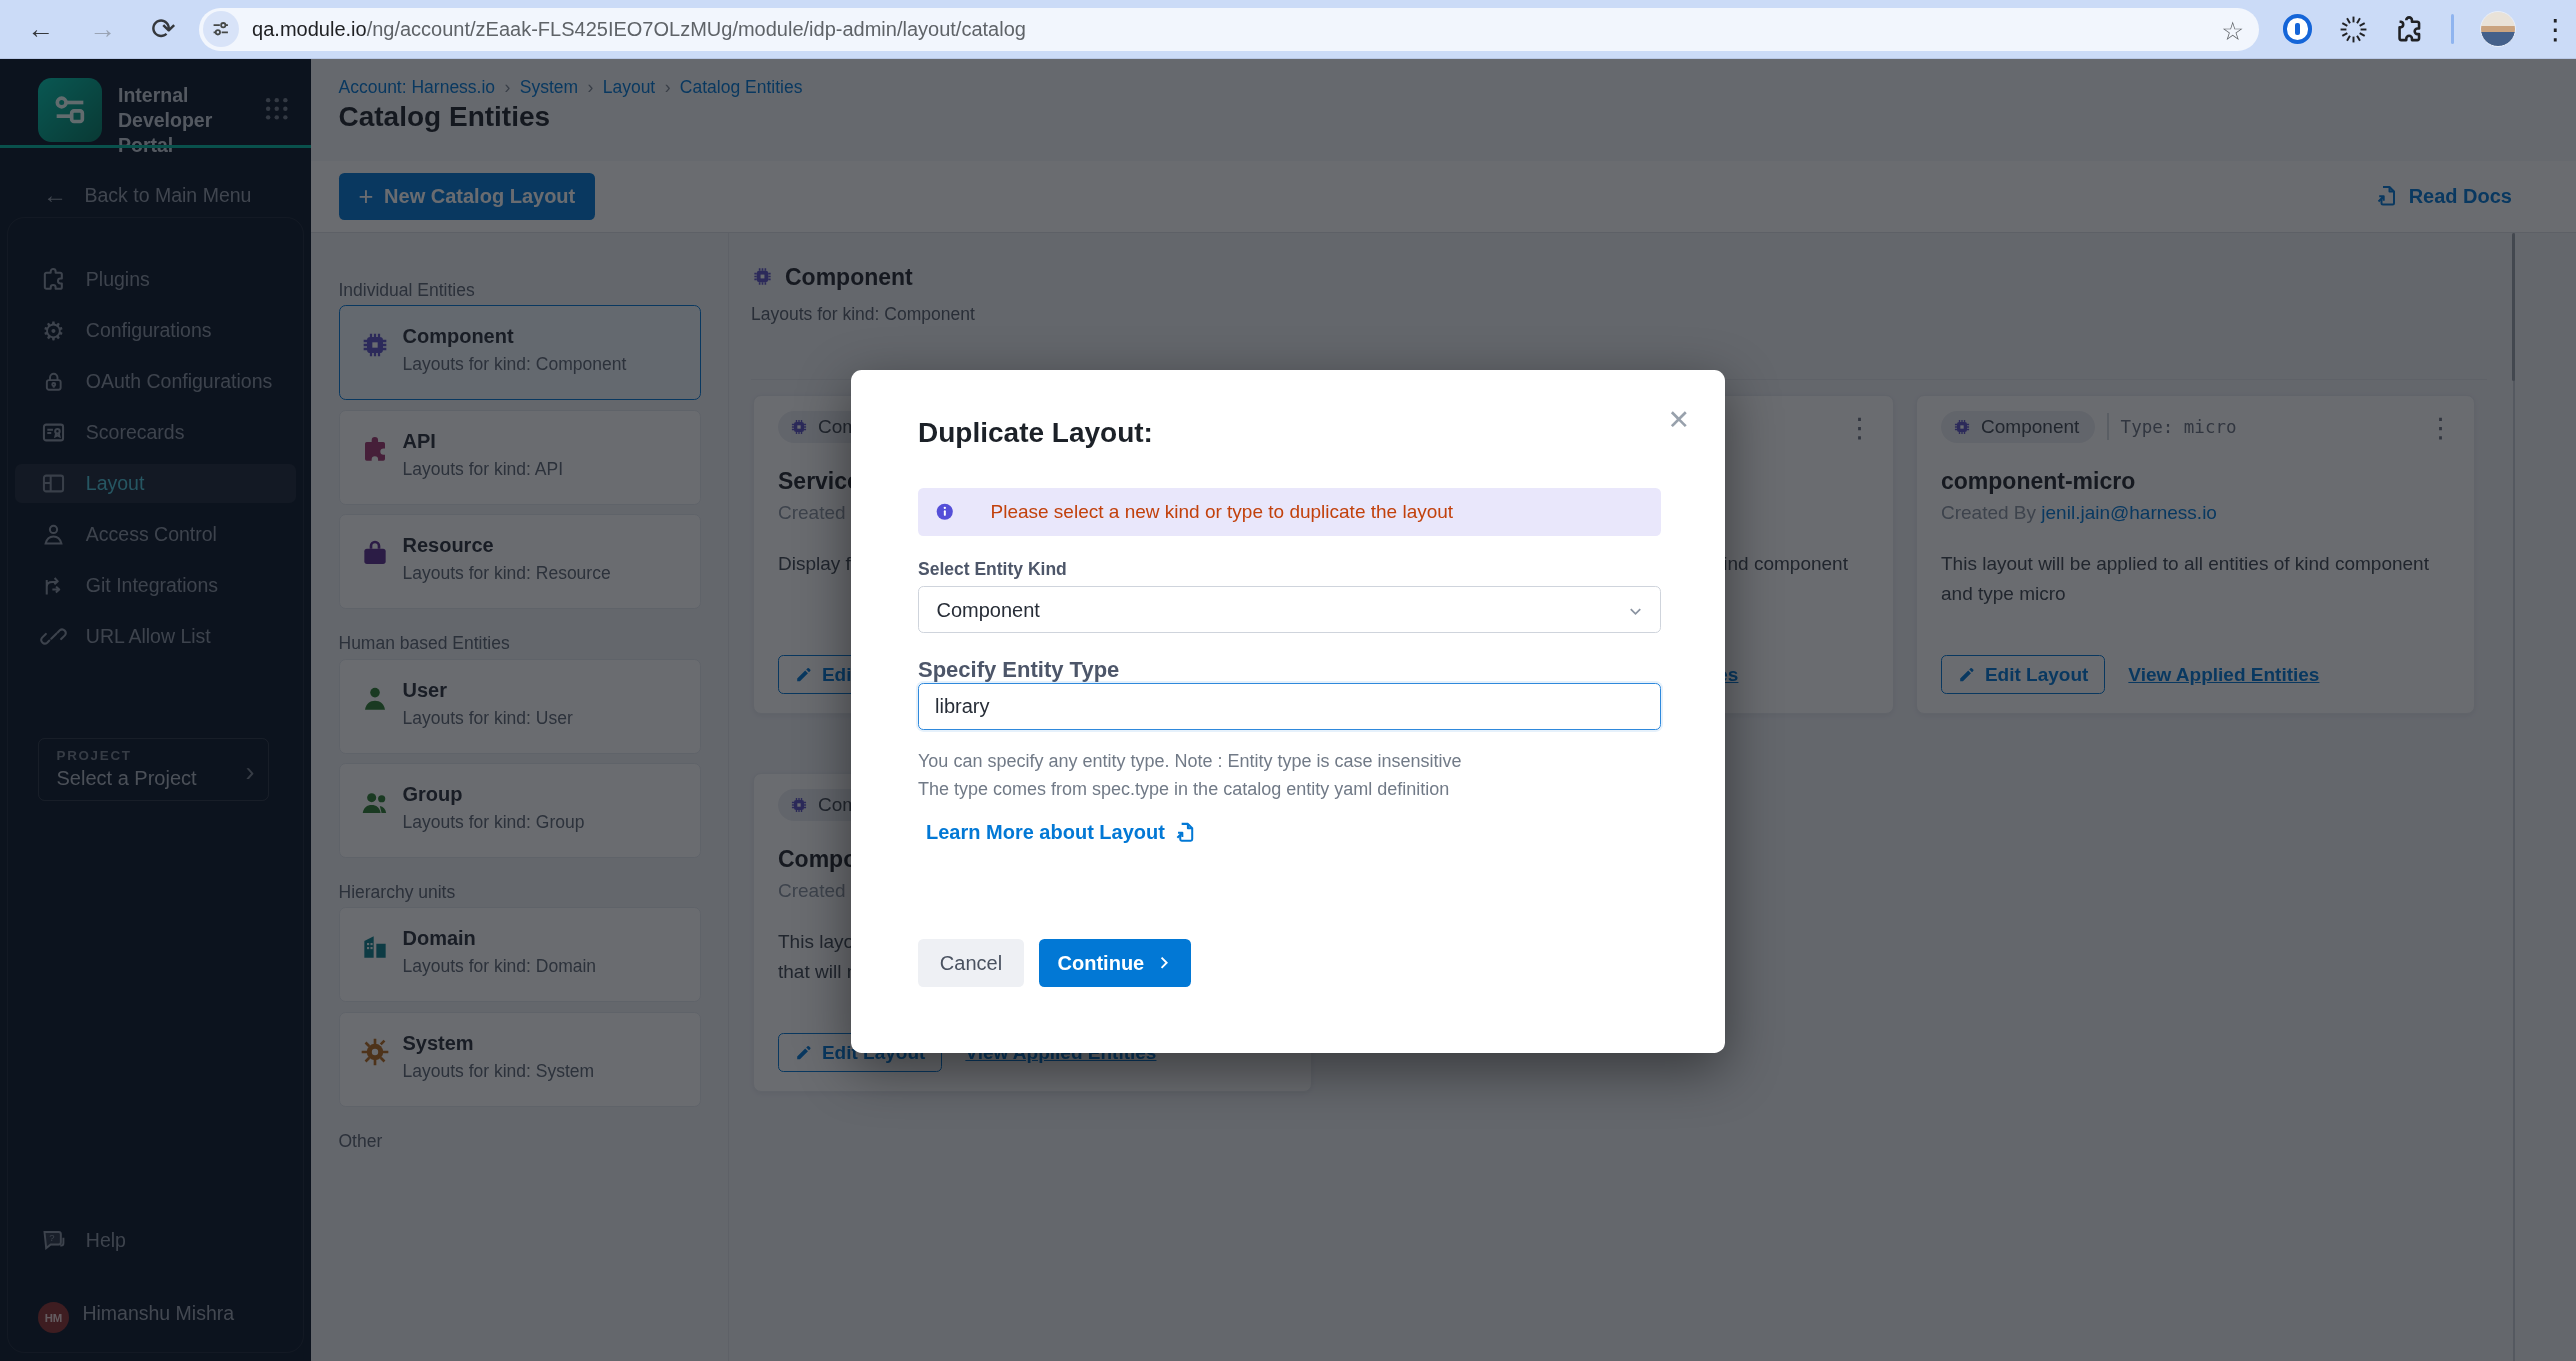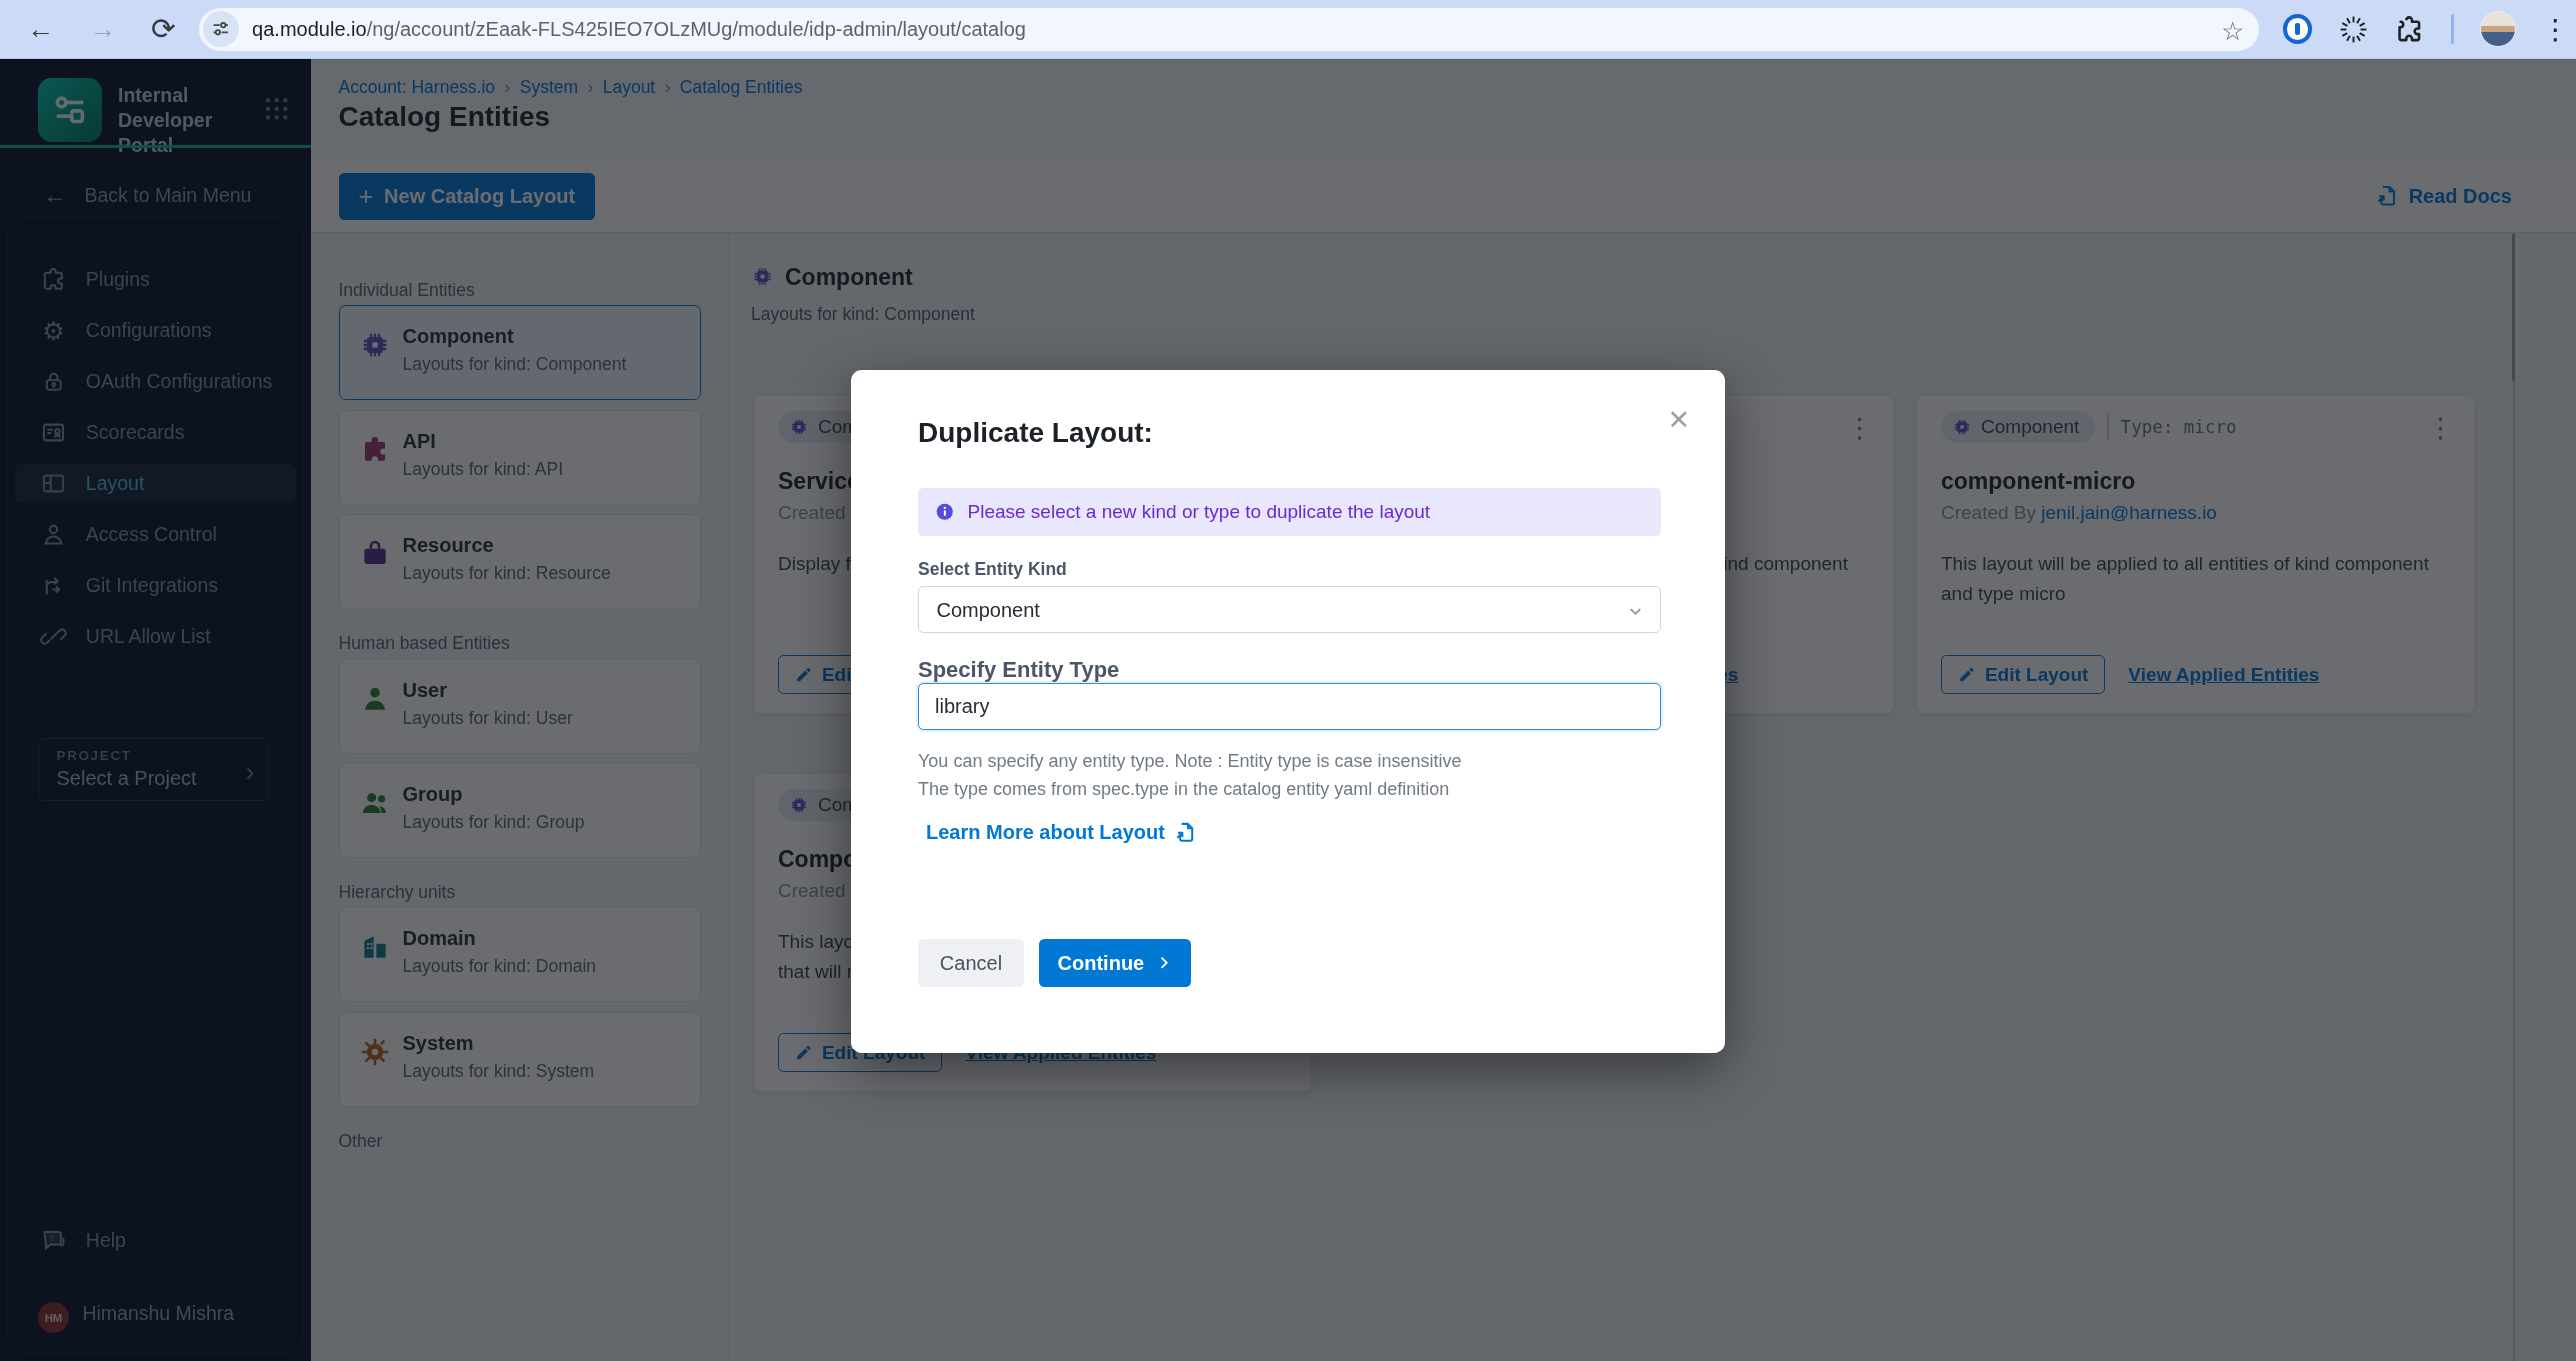--- a/index.html
+++ b/index.html
@@ -97,21 +97,21 @@
   .lc-actions { position:absolute; left:24px; bottom:19px; display:flex; align-items:center; gap:23px; }
   .edit-btn { height:39px; border:1.3px solid #0278d5; border-radius:5.4px; background:#fff; color:#0278d5; font-size:19px; font-weight:bold; display:flex; align-items:center; gap:9.4px; padding:0 16px; font-family:inherit; }
   .view-link { color:#0278d5; font-size:19px; font-weight:bold; }
 
   
   .overlay { position:absolute; left:0; top:0; width:100%; height:100%; background:rgba(15,18,24,0.62); z-index:40; }
   .modal { position:absolute; left:851px; top:311px; width:874px; height:683px; background:#fff; border-radius:10.7px; z-index:50; box-shadow:0 16px 54px rgba(0,0,0,0.45); }
   .m-title { position:absolute; left:67px; top:47px; font-size:28px; font-weight:bold; color:#1c2128; }
   .m-close { position:absolute; right:35px; top:34px; font-size:27px; color:#98a1ac; }
   .m-banner { position:absolute; left:67px; top:118px; width:743px; height:48px; background:#e9e7fb; border-radius:5.4px; display:flex; align-items:center; gap:12px; padding-left:16px; }
-  .m-banner span { font-size:19px; color:#6d28d9; }
+  .m-banner span { font-size:19px; color:#c2410c;margin-left:23px; }
   .m-label1 { position:absolute; left:67px; top:189px; font-size:17.5px; font-weight:bold; color:#4d5669; }
   .m-select { position:absolute; left:67px; top:216px; width:743px; height:47px; border:1.3px solid #cfd4dc; border-radius:5.4px; background:#fff; }
   .m-select .val { position:absolute; left:17.5px; top:12px; font-size:20px; color:#272d37; }
   .m-select svg { position:absolute; right:14.8px; top:14.8px; }
   .m-label2 { position:absolute; left:67px; top:287px; font-size:22px; font-weight:bold; color:#4d5669; }
   .m-input { position:absolute; left:67px; top:313px; width:743px; height:47px; border:1.3px solid #2f89dc; border-radius:5.4px; font-size:20px; color:#272d37; padding-left:16px; outline:none; box-shadow:0 0 0 2px rgba(47,137,220,0.12); font-family:inherit; }
   .m-help1 { position:absolute; left:67px; top:381px; font-size:18px; color:#717a87; }
   .m-help2 { position:absolute; left:67px; top:409px; font-size:18px; color:#717a87; }
   .m-learn { position:absolute; left:75px; top:451px; display:flex; align-items:center; gap:9.4px; color:#0278d5; font-size:20px; font-weight:bold; }
   .m-cancel { position:absolute; left:67px; top:569px; width:106px; height:48px; background:#eef0f4; border:none; border-radius:5.4px; font-size:20px; color:#4a5260; font-family:inherit; }

